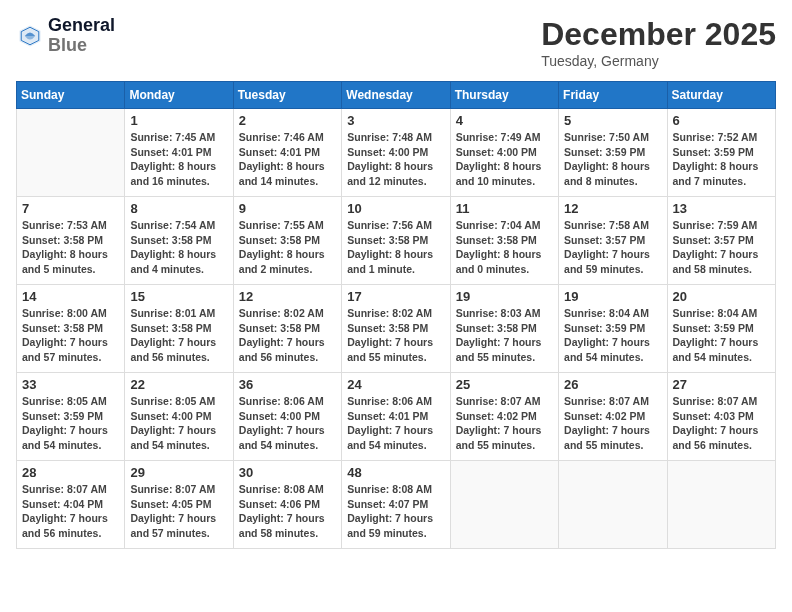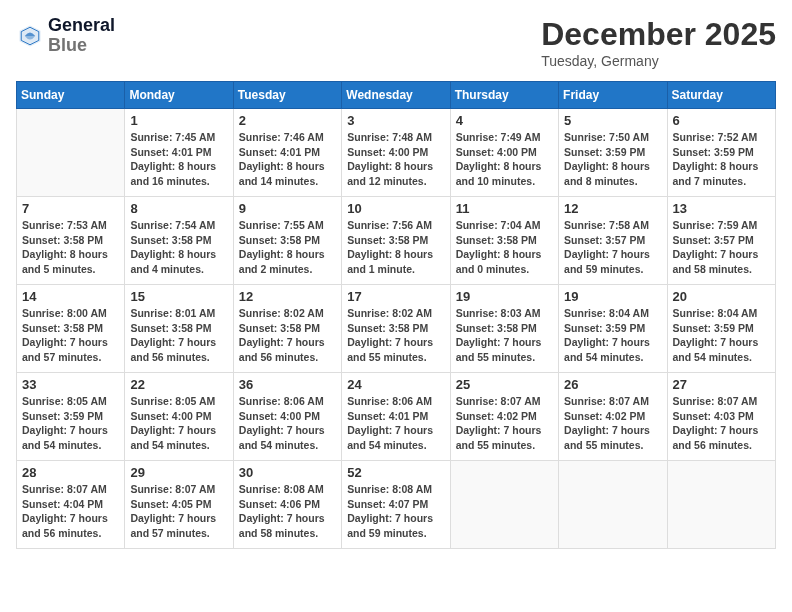--- a/index.html
+++ b/index.html
@@ -337,21 +337,21 @@
 and 57 minutes.</div>
         </td>
         <td>
           <span class="day-num">30</span>
           <div class="day-info">Sunrise: 8:08 AM
 Sunset: 4:06 PM
 Daylight: 7 hours
 and 58 minutes.</div>
         </td>
         <td>
-          <span class="day-num">52</span>
+          <span class="day-num">48</span>
           <div class="day-info">Sunrise: 8:08 AM
 Sunset: 4:07 PM
 Daylight: 7 hours
 and 59 minutes.</div>
         </td>
         <td class="empty"></td>
         <td class="empty"></td>
         <td class="empty"></td>
       </tr>
     </tbody>

